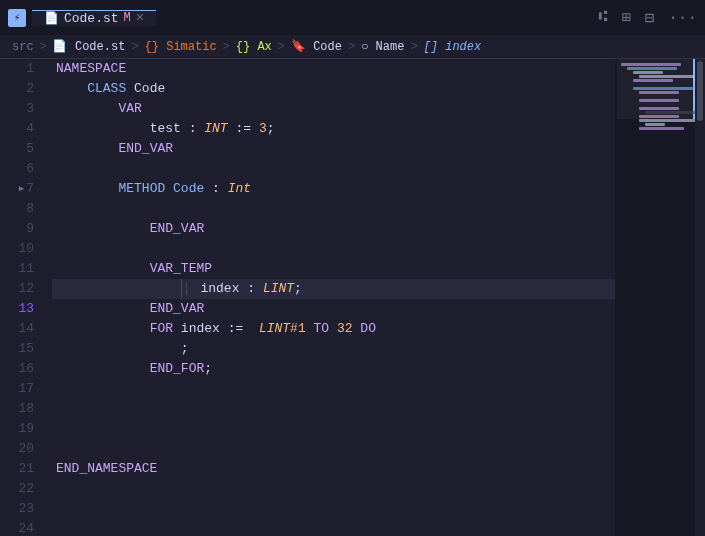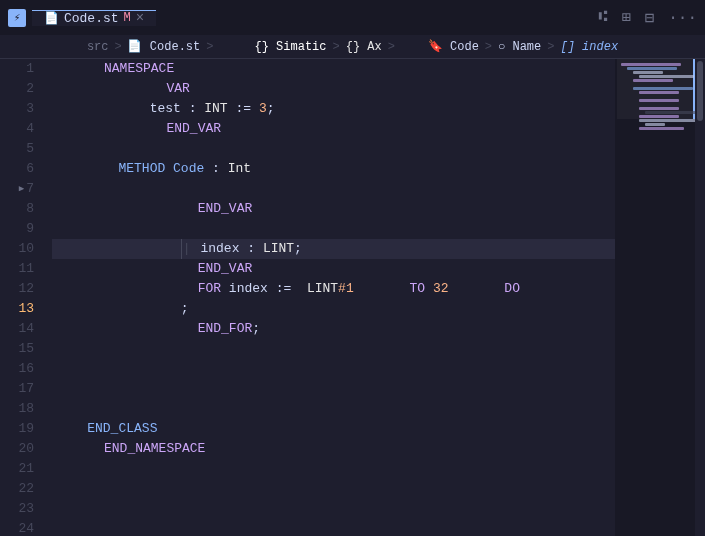--- a/index.html
+++ b/index.html
@@ -75,21 +75,20 @@
     #breadcrumb {
       height: 24px;
       background: #1e1e2e;
       display: flex;
       align-items: center;
       padding: 0 12px;
       gap: 4px;
       font-size: 12px;
       color: #6c7086;
       border-bottom: 1px solid #313244;
-      justify-content: center;
     }
     .bc-sep { color: #45475a; margin: 0 2px; }
 
     
     #editor {
       display: flex;
       height: calc(536px - 35px - 24px);
       background: #1e1e2e;
       position: relative;
     }
@@ -107,42 +106,42 @@
       padding-top: 0;
     }
     .ln {
       height: 20px;
       display: flex;
       align-items: center;
       justify-content: flex-end;
       padding-right: 10px;
       color: #45475a;
     }
-    .ln.active { color: #fdba74; font-family: Liberation Mono, monospace; }
+    .ln.active { color: #8b5cf6; font-family: Liberation Mono, monospace; }
 
     
     #code-content {
       flex: 1;
       overflow: hidden;
       position: relative;
       line-height: 20px;
     }
     .code-line {
       height: 20px;
       white-space: pre;
       display: flex;
       align-items: center;
       padding-left: 4px;
       position: relative;
     }
 
     
-    .kw { color: #cba6f7; margin-left: 48px; } 
+    .kw { color: #cba6f7; } 
     .kw2 { color: #89b4fa; } 
-    .type { color: #e5e5e5; } 
+    .type { color: #fdba74; font-style: italic; } 
     .var { color: #cdd6f4; } 
     .num { color: #fab387; } 
     .method { color: #89b4fa; } 
     .ns { color: #cdd6f4; }
 
     
     .line-13 { background: #2a2a3e; }
     @keyframes blink { 50% { opacity: 0; } }
 
     
@@ -198,25 +197,25 @@
     <span class="title-btn" title="Layout">⊟</span>
     <span class="title-btn" title="More">···</span>
   </div>
 </div>
 
 <div id="breadcrumb">
   <span style="color:#6c7086; cursor:pointer;">src</span>
   <span class="bc-sep">&gt;</span>
   <span style="color:#cdd6f4; cursor:pointer;">📄 Code.st</span>
   <span class="bc-sep">&gt;</span>
-  <span style="color:#ffffff; cursor:pointer;margin-left:35px;">{} Simatic</span>
-  <span class="bc-sep">&gt;</span>
-  <span style="color:#e5e5e5; cursor:pointer;">{} Ax</span>
-  <span class="bc-sep">&gt;</span>
-  <span style="color:#cdd6f4; cursor:pointer;margin-left:27px;">🔖 Code</span>
+  <span style="color:#f97316; cursor:pointer;">{} Simatic</span>
+  <span class="bc-sep">&gt;</span>
+  <span style="color:#bef264; cursor:pointer;">{} Ax</span>
+  <span class="bc-sep">&gt;</span>
+  <span style="color:#cdd6f4; cursor:pointer;">🔖 Code</span>
   <span class="bc-sep">&gt;</span>
   <span style="color:#cdd6f4; cursor:pointer;">○ Name</span>
   <span class="bc-sep">&gt;</span>
   <span style="color:#89b4fa; cursor:pointer;font-style:italic;">[] index</span>
 </div>
 
 <div id="editor">
 
   <div id="line-numbers">
     <div class="ln">1</div>
@@ -246,20 +245,23 @@
     <div class="ln">23</div>
     <div class="ln">24</div>
   </div>
 
   <div id="code-content">
 
     <div class="code-line">
       <span class="kw">NAMESPACE</span><span> </span>
     </div>
 
+    <div class="code-line">
+      <span>    </span><span class="kw2">CLASS</span><span> </span><span class="var">Code</span>
+    </div>
 
     <div class="code-line">
       <span>        </span><span class="kw">VAR</span>
     </div>
 
     <div class="code-line">
       <span>            </span><span class="var">test</span><span> : </span><span class="type">INT</span><span> := </span><span class="num">3</span><span>;</span>
     </div>
 
     <div class="code-line">
@@ -274,20 +276,23 @@
 
 
     <div class="code-line"></div>
 
     <div class="code-line">
       <span>            </span><span class="kw">END_VAR</span>
     </div>
 
     <div class="code-line"></div>
 
+    <div class="code-line">
+      <span>            </span><span class="kw">VAR_TEMP</span>
+    </div>
 
     <div class="code-line line-13" style="background:#2a2a3e;">
       <span>                </span><span style="color:#45475a; border-left: 1px solid #45475a; margin-right:2px; padding-left:1px;">|</span><span> </span><span class="var">index</span><span> : </span><span class="type">LINT</span><span>;</span>
     </div>
 
     <div class="code-line">
       <span>            </span><span class="kw">END_VAR</span>
     </div>
 
     <div class="code-line">
@@ -304,23 +309,20 @@
 
     <div class="code-line"></div>
 
     <div class="code-line"></div>
 
     <div class="code-line"></div>
 
 
     <div class="code-line"></div>
 
-    <div class="code-line">
-      <span>    </span><span class="kw2">END_CLASS</span>
-    </div>
 
     <div class="code-line">
       <span class="kw">END_NAMESPACE</span>
     </div>
   </div>
 
   <div id="minimap">
     <div id="minimap-content">
 
       <div style="position:absolute; top:0; right:0; width:78px; height:60px; background:rgba(255,255,255,0.04); border-right: 2px solid #89b4fa;"></div>

